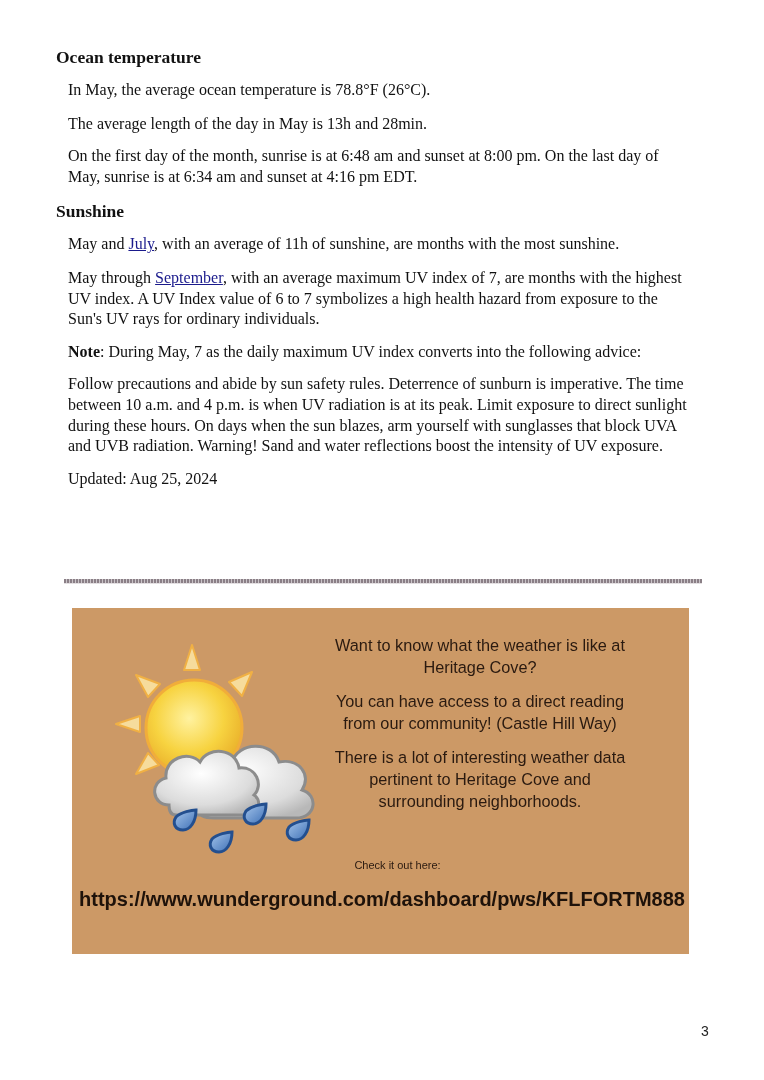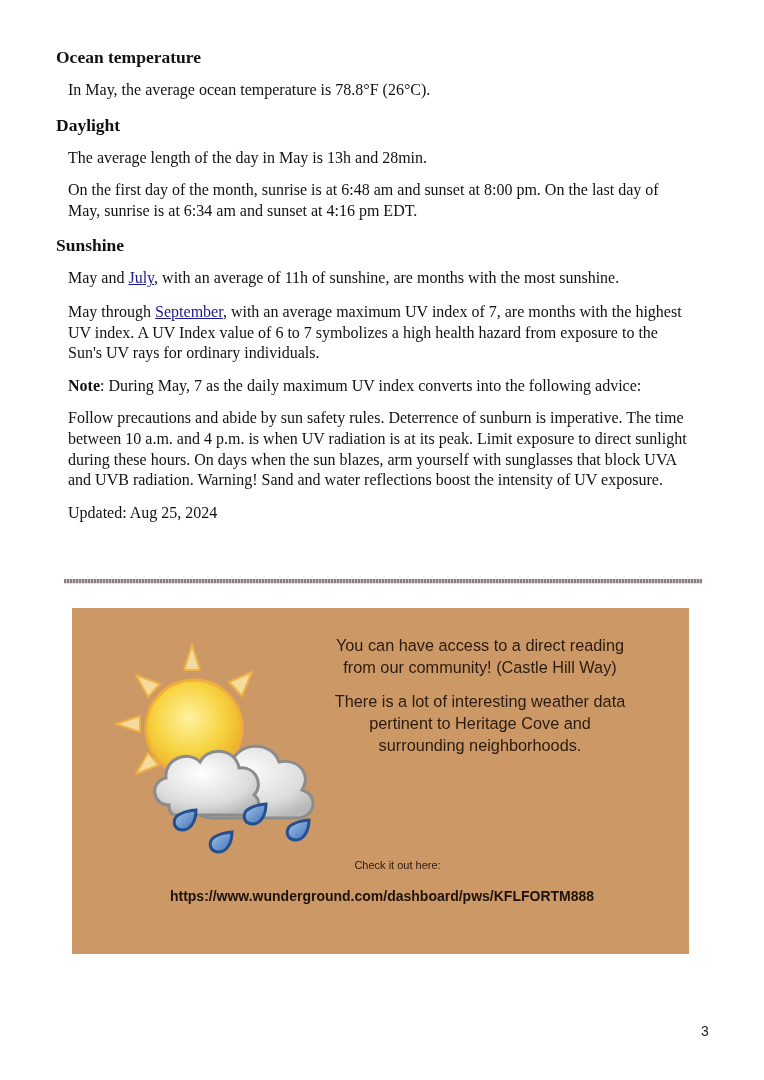--- a/index.html
+++ b/index.html
@@ -17,36 +17,35 @@
                border-bottom: 1px solid #e4e0e2; }
     .promo { position: absolute; left: 72px; top: 608px; width: 617px; height: 346px;
              background: #cc9966; }
     .promo-text { position: absolute; left: 330px; top: 634px; width: 300px;
                   font-family: "Liberation Sans", sans-serif; text-align: center;
                   font-size: 16.3px; line-height: 22px; color: #2a1a10; }
     .promo-text p { font-family: "Liberation Sans", sans-serif; font-size: 16.3px; line-height: 22px; margin: 0 0 12px 0; }
     .check { position: absolute; left: 330px; top: 859px; width: 135px; text-align: center;
              font-family: "Liberation Sans", sans-serif; font-size: 11px; color: #2a1a10; }
     .url { position: absolute; left: 72px; top: 888px; width: 620px; text-align: center;
-           font-family: "Liberation Sans", sans-serif; font-weight: bold; font-size: 14px; color: #1e120a; }
+           font-family: "Liberation Sans", sans-serif; font-weight: bold; font-size: 20px; color: #1e120a; }
     .weather-icon { position: absolute; left: 104px; top: 640px; width: 220px; height: 220px; }
     .page-num { position: absolute; left: 701px; top: 1023px; font-family: "Liberation Sans", sans-serif;
                 font-size: 14px; color: #222; }
   </style>
 </head>
 <body>
 
 <div class="content">
   <div class="section">
     <h2>Ocean temperature</h2>
     <p>In May, the average ocean temperature is 78.8°F (26°C).</p>
   </div>
 
   <div class="section">
-    <h2>Daylight</h2>
     <p>The average length of the day in May is 13h and 28min.</p>
     <p>On the first day of the month, sunrise is at 6:48 am and sunset at 8:00 pm. On the last day of May, sunrise is at 6:34 am and sunset at 4:16 pm EDT.</p>
   </div>
 
   <div class="section">
     <h2>Sunshine</h2>
     <p><span>May and </span><a href="#">July</a><span>, with an average of 11h of sunshine, are months with the most sunshine.</span></p>
   </div>
 
   <div class="section">
@@ -94,19 +93,20 @@
   </g>
   <g fill="url(#dropG)" stroke="#234f8f" stroke-width="3">
     <path d="M92,170 C92,182 86,190 79,190 C71,190 68,183 72,177 C77,172 88,170 92,170 Z"></path>
     <path d="M128,192 C128,204 122,212 115,212 C107,212 104,205 108,199 C113,194 124,192 128,192 Z"></path>
     <path d="M162,164 C162,176 156,184 149,184 C141,184 138,177 142,171 C147,166 158,164 162,164 Z"></path>
     <path d="M205,180 C205,192 199,200 192,200 C184,200 181,193 185,187 C190,182 201,180 205,180 Z"></path>
   </g>
 </svg>
 
 <div class="promo-text">
+  <p>Want to know what the weather is like at Heritage Cove?</p>
   <p>You can have access to a direct reading from our community! (Castle Hill Way)</p>
   <p>There is a lot of interesting weather data pertinent to Heritage Cove and surrounding neighborhoods.</p>
 </div>
 <div class="check">Check it out here:</div>
 <div class="url">https://www.wunderground.com/dashboard/pws/KFLFORTM888</div>
 
 <div class="page-num">3</div>
 
 </body></html>

